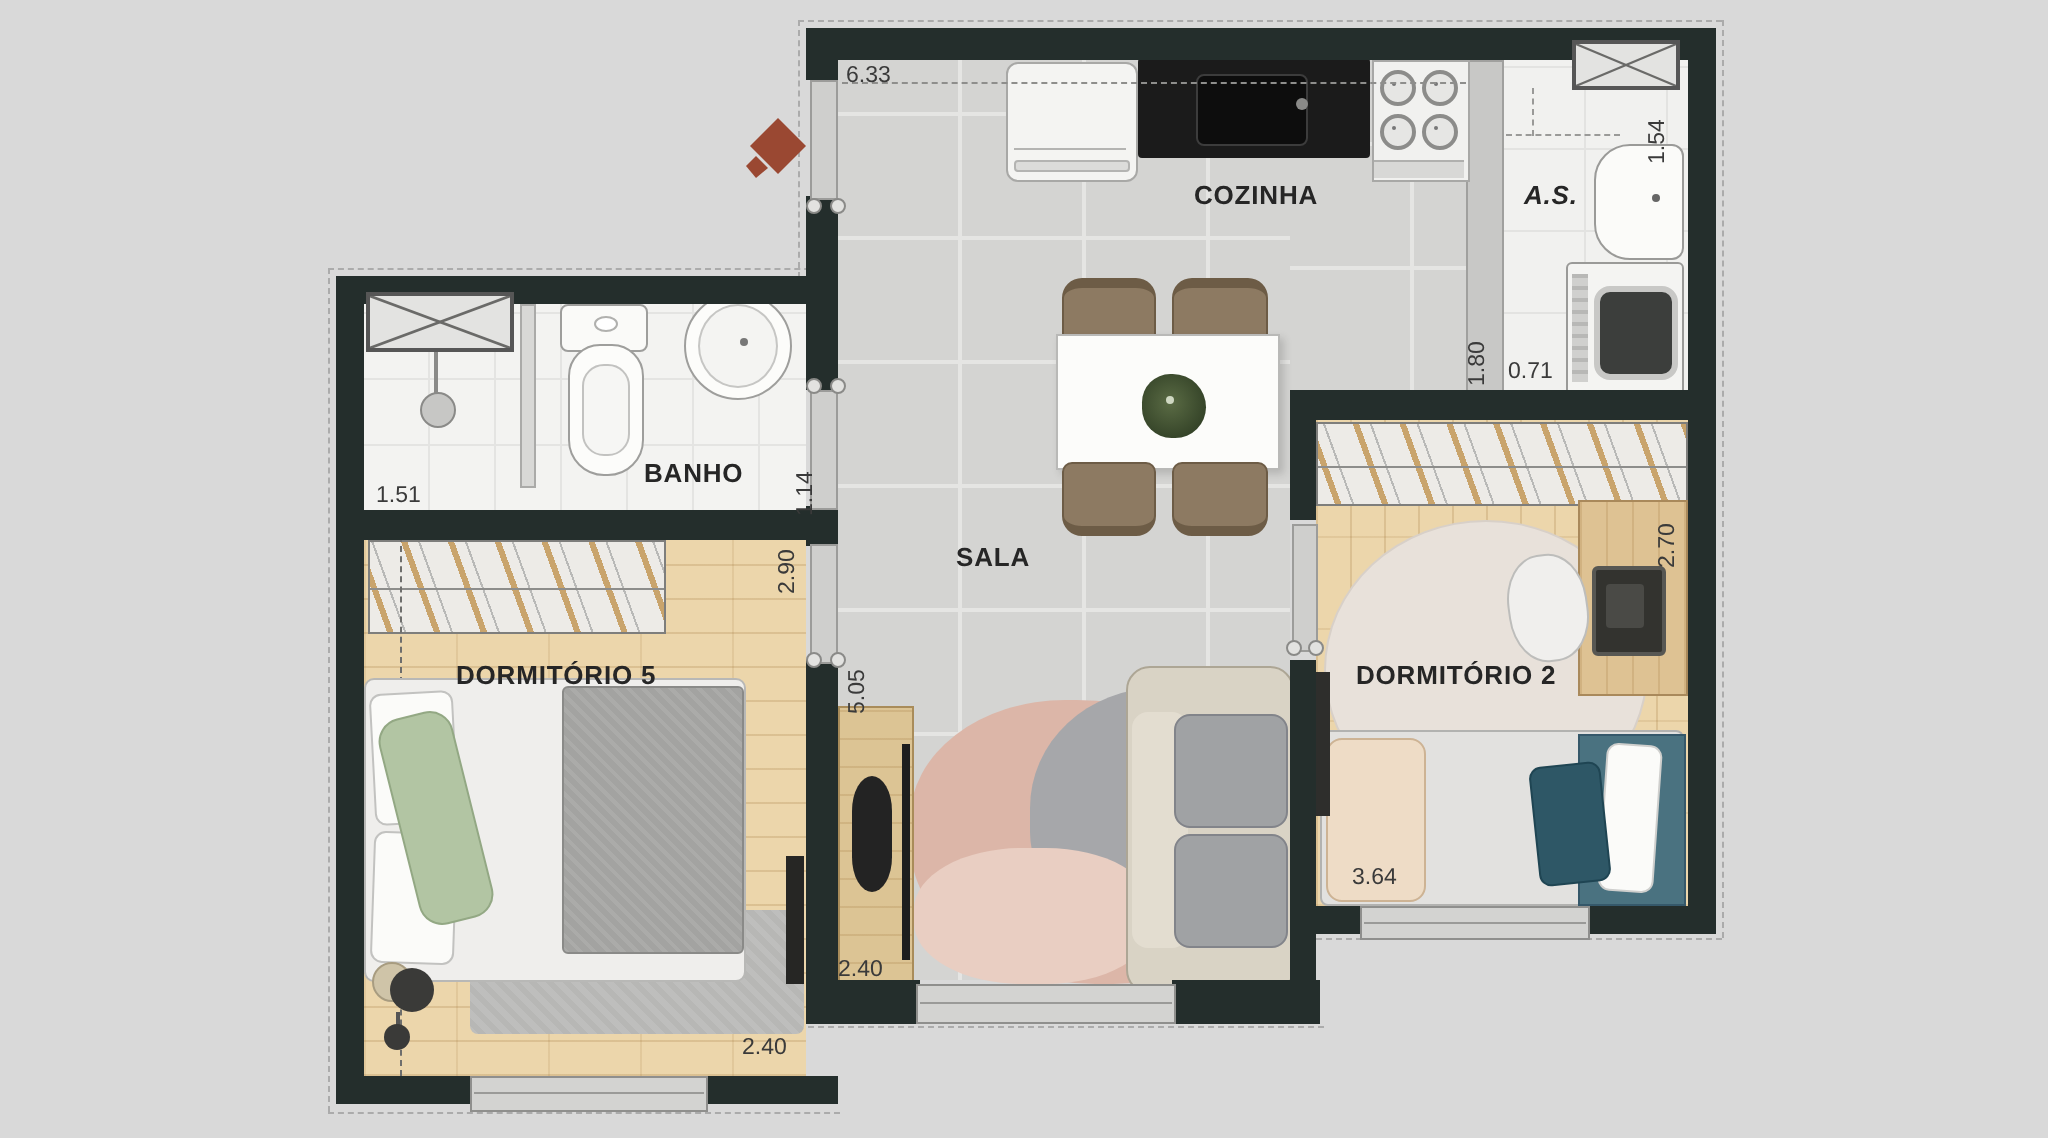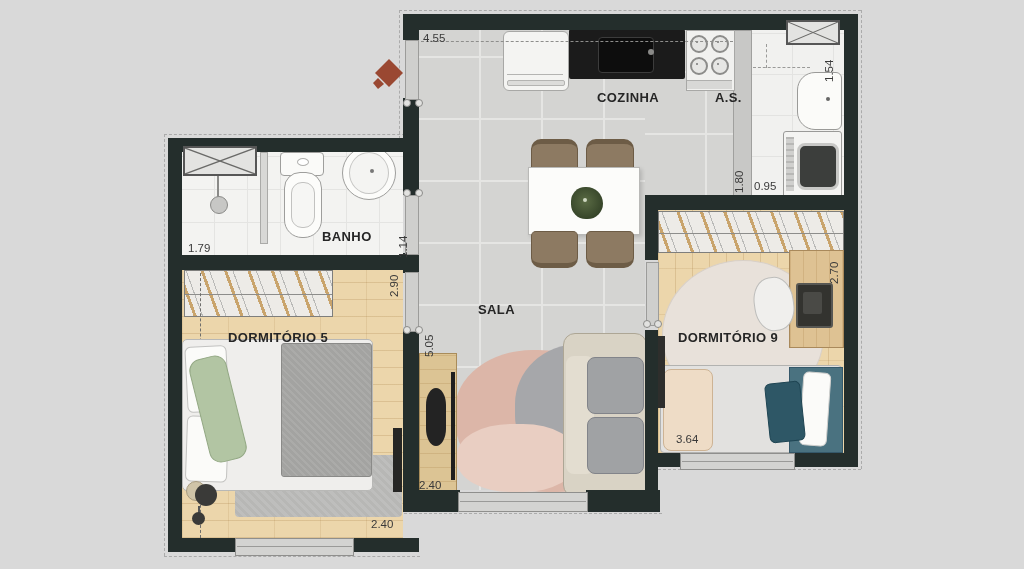--- a/index.html
+++ b/index.html
@@ -181,31 +181,31 @@
   <div class="abs" style="left:658px;top:336px;width:7px;height:72px;background:#2e2e2c;"></div>
 
   <div class="abs" style="left:372px;top:56px;width:34px;height:34px;">
     <svg viewBox="0 0 34 34" width="34" height="34">
       <polygon points="17,3 31,17 17,31 3,17" fill="#9a4832"></polygon>
       <polygon points="6,22 12,28 6,33 1,27" fill="#9a4832"></polygon>
     </svg>
   </div>
 
   <div class="rlabel" style="left:597px;top:90px;">COZINHA</div>
-  <div class="rlabel" style="left:715px;top:90px;">A.S.</div>
+  <div class="rlabel" style="left:762px;top:90px;font-style:italic;">A.S.</div>
   <div class="rlabel" style="left:322px;top:229px;">BANHO</div>
-  <div class="rlabel" style="left:478px;top:271px;margin-top:31px;">SALA</div>
+  <div class="rlabel" style="left:478px;top:271px;">SALA</div>
   <div class="rlabel" style="left:228px;top:330px;">DORMITÓRIO 5</div>
-  <div class="rlabel" style="left:678px;top:330px;">DORMITÓRIO 9</div>
-
-  <div class="dim" style="left:423px;top:32px;">4.55</div>
+  <div class="rlabel" style="left:678px;top:330px;">DORMITÓRIO 2</div>
+
+  <div class="dim" style="left:423px;top:32px;">6.33</div>
   <div class="dim dimv" style="left:823px;top:82px;">1.54</div>
   <div class="dim dimv" style="left:733px;top:193px;">1.80</div>
-  <div class="dim" style="left:754px;top:180px;">0.95</div>
-  <div class="dim" style="left:188px;top:242px;">1.79</div>
+  <div class="dim" style="left:754px;top:180px;">0.71</div>
+  <div class="dim" style="left:188px;top:242px;">1.51</div>
   <div class="dim dimv" style="left:397px;top:258px;">1.14</div>
   <div class="dim dimv" style="left:388px;top:297px;">2.90</div>
   <div class="dim" style="left:371px;top:518px;">2.40</div>
   <div class="dim dimv" style="left:423px;top:357px;">5.05</div>
   <div class="dim" style="left:419px;top:479px;">2.40</div>
   <div class="dim dimv" style="left:828px;top:284px;">2.70</div>
   <div class="dim" style="left:676px;top:433px;">3.64</div>
 
 </div>
 

